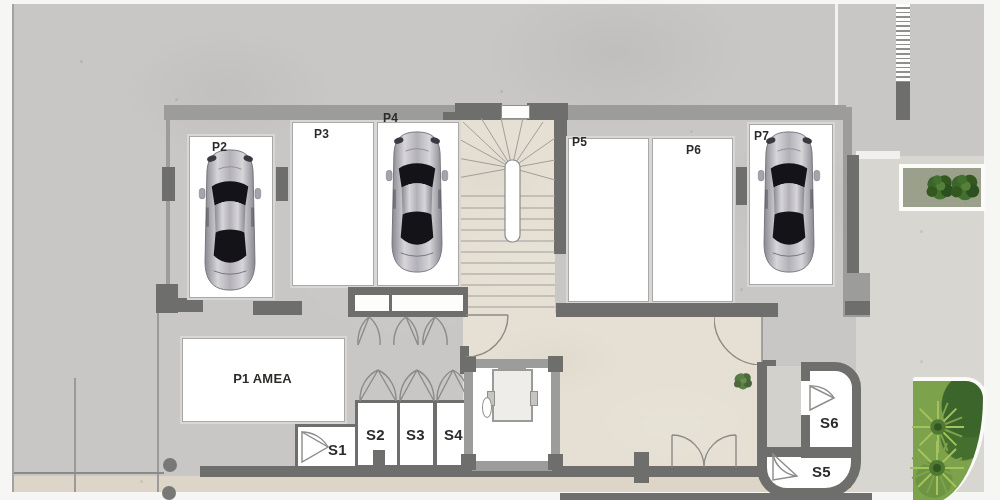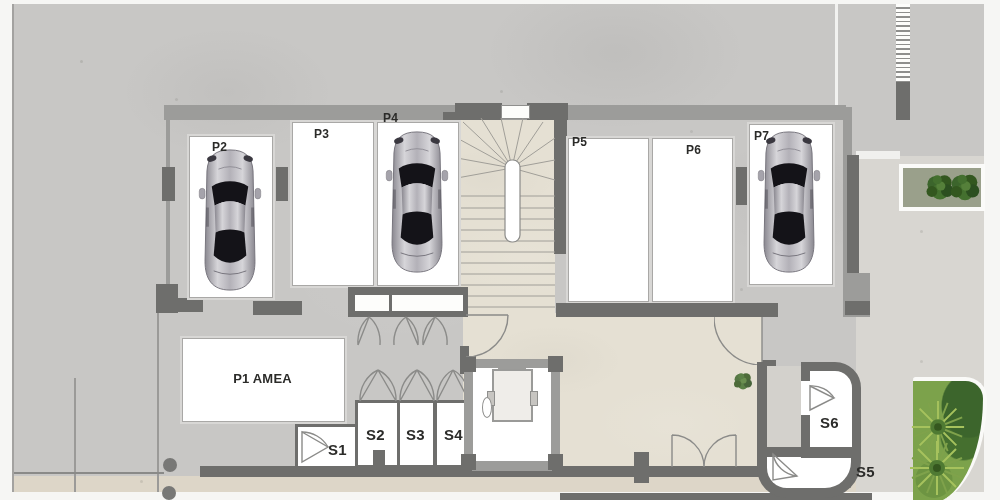--- a/index.html
+++ b/index.html
@@ -252,21 +252,21 @@
   <div class="abs" style="left:801px;top:381px;width:9px;height:34px;background:#ffffff"></div>
   <svg class="door" style="left:808px;top:384px" width="30" height="30" viewBox="0 0 30 30">
     <path d="M2 2 L26 14 L2 26 Z" fill="#ffffff"></path>
       <path d="M2 2 A26 26 0 0 1 26 14"></path>
     </svg>
   <svg class="door" style="left:770px;top:452px" width="32" height="32" viewBox="0 0 32 32">
     <path d="M3 2 L27 24 L3 28 Z" fill="#ffffff"></path>
       <path d="M3 2 A27 27 0 0 0 27 24"></path>
     </svg>
   <span class="lbl small" style="left:820px;top:414px">S6</span>
-  <span class="lbl small" style="left:856px;top:463px">S5</span>
+  <span class="lbl small" style="left:812px;top:463px">S5</span>
 
   <svg class="abs" style="left:731px;top:369px" width="24" height="24" viewBox="0 0 40 40">
       <use href="#bushSym" opacity="0.85"></use>
     </svg>
   <div class="planter-frame"></div>
   <div class="planter-soil"></div>
   <svg class="abs" style="left:922px;top:169px" width="36" height="36" viewBox="0 0 40 40">
       <use href="#bushSym"></use>
     </svg>
   <svg class="abs" style="left:946px;top:168px" width="38" height="38" viewBox="0 0 40 40">

